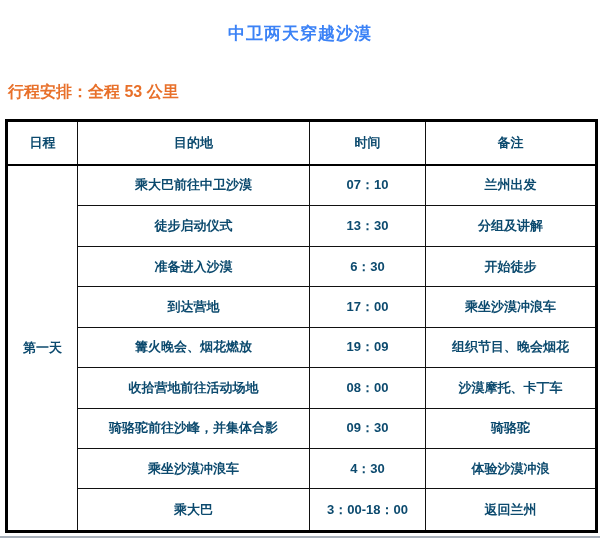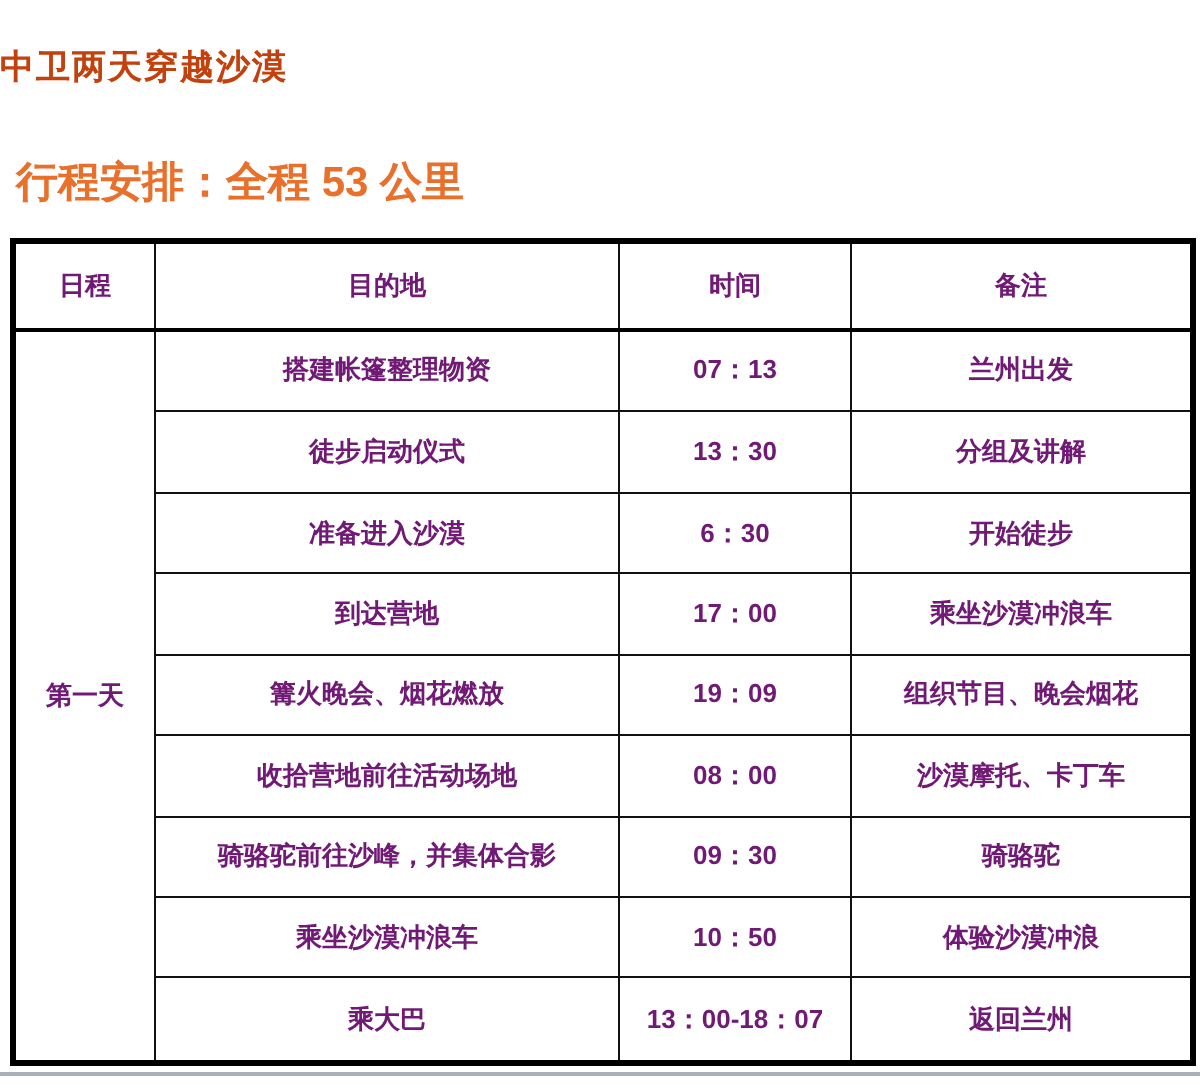--- a/index.html
+++ b/index.html
@@ -13,49 +13,50 @@
   }
   .doc {
     position: relative;
     width: 600px;
     height: 545px;
     background: #ffffff;
   }
   .title {
     margin: 0;
     padding-top: 24px;
+    text-align: center;
     font-size: 17px;
     line-height: 20px;
     font-weight: bold;
-    color: #c2410c;
+    color: #3b82f6;
     letter-spacing: 1px;
   }
   .subtitle {
     margin: 38px 16px 0 8px;
-    font-size: 21px;
+    font-size: 16px;
     line-height: 20px;
     font-weight: bold;
     color: #e8702a;
   }
   table.itinerary {
     border-collapse: collapse;
     table-layout: fixed;
     margin: 17px 0 0 5px;
     width: 590px;
     height: 414px;
     border: 3px solid #000000;
   }
   table.itinerary th,
   table.itinerary td {
     border: 1px solid #111111;
     text-align: center;
     vertical-align: middle;
     font-size: 13px;
     font-weight: bold;
-    color: #701a75;
+    color: #0c4a6e;
     padding: 0;
     overflow: hidden;
     white-space: nowrap;
   }
   table.itinerary thead tr {
     height: 44px;
   }
   table.itinerary thead th {
     border-bottom: 2px solid #000000;
   }
@@ -89,22 +90,22 @@
       <tr>
         <th>日程</th>
         <th>目的地</th>
         <th>时间</th>
         <th>备注</th>
       </tr>
     </thead>
     <tbody>
       <tr>
         <td class="day-cell" rowspan="9">第一天</td>
-        <td>搭建帐篷整理物资</td>
-        <td>07：13</td>
+        <td>乘大巴前往中卫沙漠</td>
+        <td>07：10</td>
         <td>兰州出发</td>
       </tr>
       <tr>
         <td>徒步启动仪式</td>
         <td>13：30</td>
         <td>分组及讲解</td>
       </tr>
       <tr>
         <td>准备进入沙漠</td>
         <td>6：30</td>
@@ -125,26 +126,26 @@
         <td>08：00</td>
         <td>沙漠摩托、卡丁车</td>
       </tr>
       <tr>
         <td>骑骆驼前往沙峰，并集体合影</td>
         <td>09：30</td>
         <td>骑骆驼</td>
       </tr>
       <tr>
         <td>乘坐沙漠冲浪车</td>
-        <td>10：50</td>
+        <td>4：30</td>
         <td>体验沙漠冲浪</td>
       </tr>
       <tr>
         <td>乘大巴</td>
-        <td>13：00-18：07</td>
+        <td>3：00-18：00</td>
         <td>返回兰州</td>
       </tr>
     </tbody>
   </table>
 
   <div class="bottom-shadow"></div>
 
 </div>
 
 </body></html>

